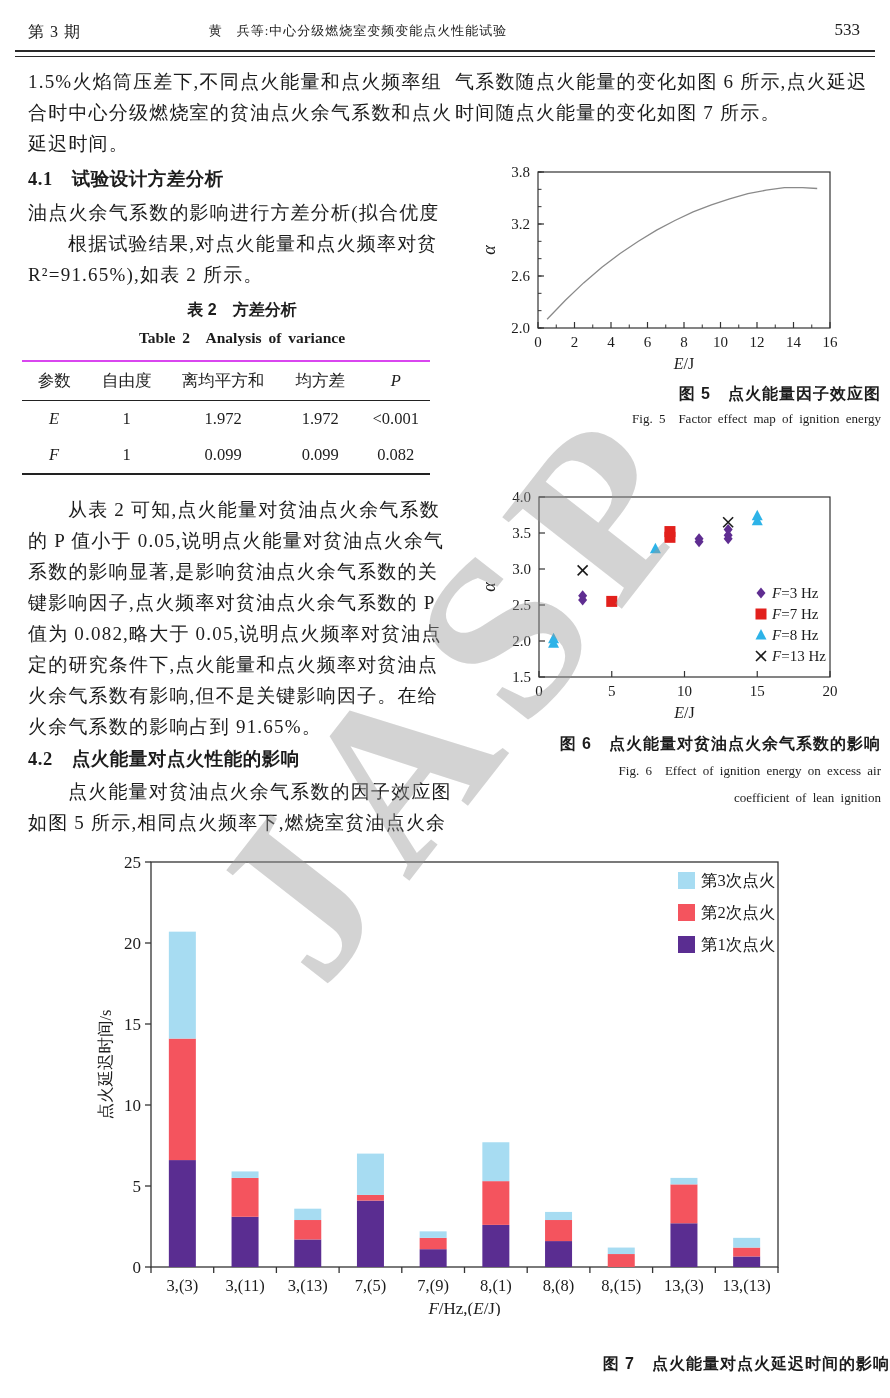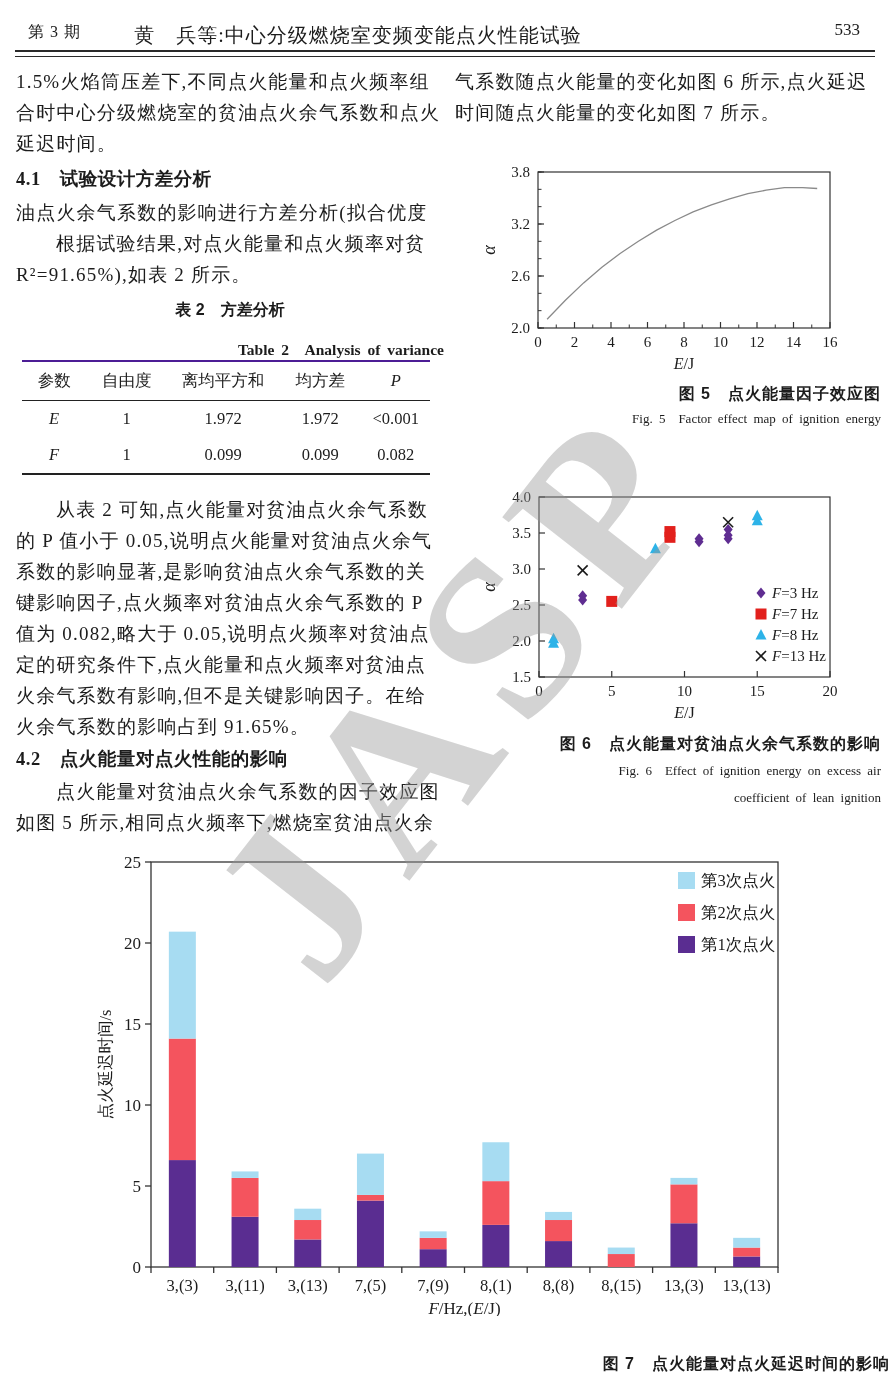--- a/index.html
+++ b/index.html
@@ -1,37 +1,37 @@
 <!DOCTYPE html>
 <html><head>
 <meta charset="utf-8">
 <style>
   html,body{margin:0;padding:0;background:#e8e8e8;}
   .page{position:relative;width:890px;height:1398px;background:#ffffff;margin:0 auto;overflow:hidden;
         font-family:"Liberation Serif","DejaVu Serif",serif;color:#1c1c1c;}
   .abs{position:absolute;}
   
   .hdr-issue{left:28px;top:22px;font-size:16px;letter-spacing:1px;}
-  .hdr-title{left:0;top:22px;width:716px;text-align:center;font-size:20px;letter-spacing:1px;}
+  .hdr-title{left:0;top:22px;width:716px;text-align:center;font-size:13px;letter-spacing:1px;}
   .hdr-page{right:30px;top:20px;font-size:17px;}
   .rule{left:15px;width:860px;height:1.5px;background:#2a2a2a;}
   
-  .col-left{left:16px;top:0;width:428px;}
+  .col-left{left:28px;top:0;width:428px;}
   .col-right{left:455px;top:0;width:426px;}
   .tline{height:31px;line-height:31px;font-size:19px;letter-spacing:1.2px;white-space:nowrap;}
   .tline.indent{text-indent:40px;}
   .heading{font-family:Liberation Serif, serif;font-weight:bold;font-size:18.5px;
            letter-spacing:0.5px;height:31px;line-height:31px;white-space:pre-wrap;}
   
   .tbl-title-zh{width:428px;text-align:center;font-family:"Liberation Sans","DejaVu Sans",sans-serif;
                 font-weight:bold;font-size:16px;white-space:pre-wrap;}
-  .tbl-title-en{width:428px;text-align:right;font-weight:bold;font-size:15.5px;white-space:pre-wrap;word-spacing:3px;margin-top:12px;}
+  .tbl-title-en{width:428px;text-align:center;font-weight:bold;font-size:15.5px;white-space:pre-wrap;word-spacing:3px;}
   table.anova{border-collapse:collapse;width:408px;font-size:16.5px;}
   table.anova th,table.anova td{text-align:center;font-weight:normal;padding:8px 2px;}
-  table.anova thead tr{border-top:2px solid #4c1d95;border-bottom:1.2px solid #222;}
+  table.anova thead tr{border-top:2px solid #d946ef;border-bottom:1.2px solid #222;}
   table.anova tbody tr:last-child{border-bottom:2px solid #222;}
   .it{font-style:italic;}
   
   .cap-zh{text-align:right;font-family:"Liberation Sans","DejaVu Sans",sans-serif;font-weight:600;
           font-size:16px;letter-spacing:1px;white-space:pre-wrap;}
   .cap-en{text-align:right;font-size:13px;word-spacing:3px;white-space:pre-wrap;}
   .rcap{width:426px;}
   .pcap{left:0;width:890px;margin-top:28px;}
   svg text{font-family:"Liberation Serif","DejaVu Serif",serif;fill:#1c1c1c;}
   

